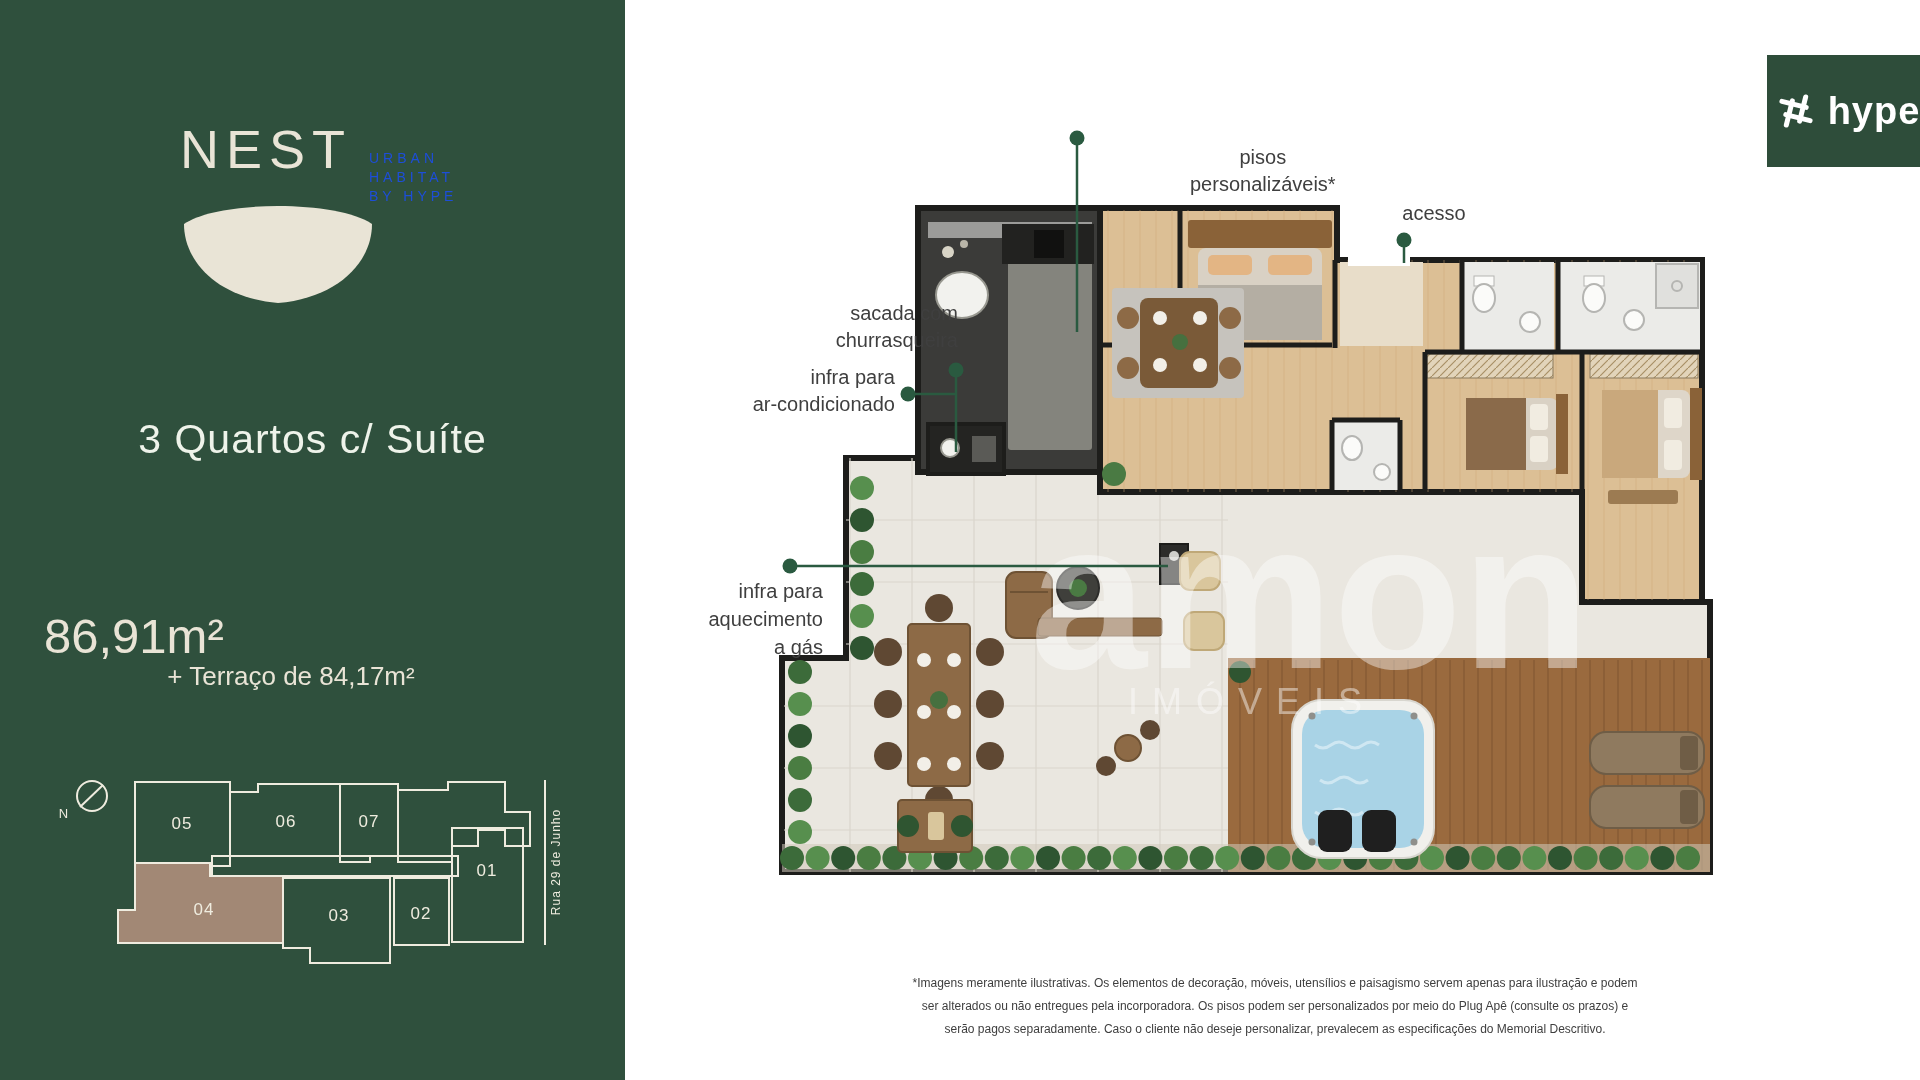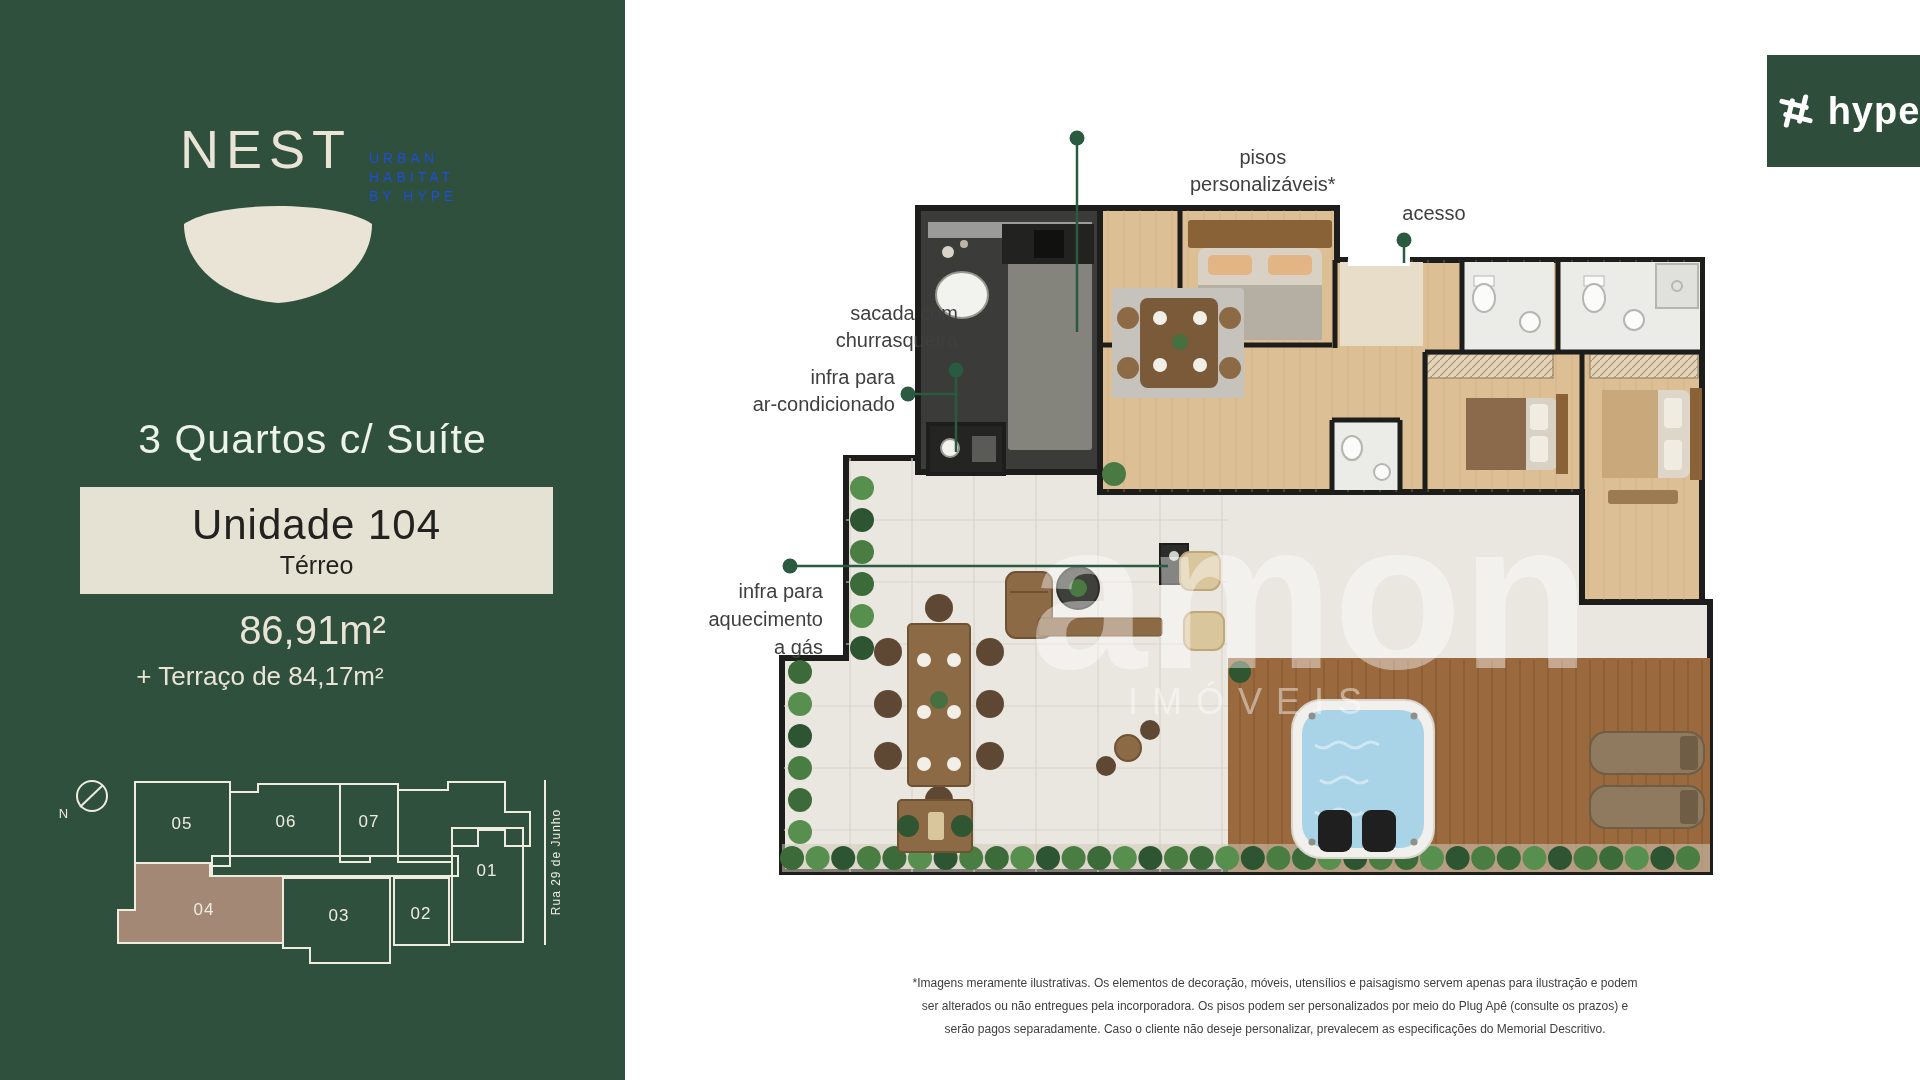--- a/index.html
+++ b/index.html
@@ -6,22 +6,22 @@
     font-family:"Liberation Sans", sans-serif;}
   .abs{position:absolute;}
   #stage{position:relative;width:1920px;height:1080px;background:#ffffff;}
   #sidebar{position:absolute;left:0;top:0;width:625px;height:1080px;background:#2f503d;}
   #brand-name{left:180px;top:118px;font-size:54px;font-weight:300;letter-spacing:7px;color:#e9e4d6;}
   #brand-tagline{left:369px;top:149px;font-size:14px;letter-spacing:4px;line-height:19px;color:#1d4ed8;font-weight:400;}
   #typology{left:0;top:416px;width:625px;text-align:center;font-size:41px;font-weight:300;color:#eef3ea;letter-spacing:1px;}
   #unit-box{left:80px;top:487px;width:473px;height:107px;background:#e6e2d3;text-align:center;}
   #unit-title{margin-top:14px;font-size:42px;font-weight:400;color:#22221e;letter-spacing:1px;}
   #unit-floor{font-size:25px;color:#22221e;margin-top:2px;}
-  #area-main{left:0;top:608px;width:625px;text-align:center;font-size:40px;font-weight:300;color:#e9e4d6;}
-  #area-terrace{left:0;top:661px;width:520px;text-align:center;font-size:26px;font-weight:300;color:#e9e4d6;}
+  #area-main{left:0;top:608px;width:625px;text-align:left;font-size:49px;font-weight:300;color:#e9e4d6;padding-left:44px;}
+  #area-terrace{left:0;top:661px;width:520px;text-align:center;font-size:26px;font-weight:300;color:#e9e4d6;padding-left:31px;}
   .plan-label{font-size:20px;color:#3f3f3f;line-height:27px;}
   #label-pisos{left:1190px;top:144px;text-align:center;}
   #label-acesso{left:1340px;top:200px;width:120px;text-align:center;margin-left:34px;}
   #label-sacada{left:768px;top:300px;width:190px;text-align:right;}
   #label-infra-ar{left:705px;top:364px;width:190px;text-align:right;}
   #label-infra-gas{left:633px;top:577px;width:190px;text-align:right;line-height:28px;}
   #hype-box{left:1740px;top:55px;width:160px;height:112px;background:#2e4d3a;display:flex;align-items:center;justify-content:center;gap:10px;margin-left:27px;}
   #hype-text{color:#ffffff;font-size:38px;font-weight:bold;letter-spacing:1px;}
   #disclaimer{left:660px;top:972px;width:1230px;text-align:center;font-size:12px;line-height:23px;color:#3e3e3e;}
 </style>
@@ -367,24 +367,20 @@
 
   <div class="abs" id="brand-name">NEST</div>
   <div class="abs" id="brand-tagline">
     <div>URBAN</div>
     <div>HABITAT</div>
     <div>BY HYPE</div>
   </div>
 
   <div class="abs" id="typology">3 Quartos c/ Suíte</div>
 
-  <div class="abs" id="unit-box">
-    <div id="unit-title">Unidade 104</div>
-    <div id="unit-floor">Térreo</div>
-  </div>
 
   <div class="abs" id="area-main">86,91m²</div>
   <div class="abs" id="area-terrace">+ Terraço de 84,17m²</div>
 
   <div class="abs plan-label" id="label-pisos">
     <div>pisos</div>
     <div>personalizáveis*</div>
   </div>
 
   <div class="abs plan-label" id="label-acesso">acesso</div>

